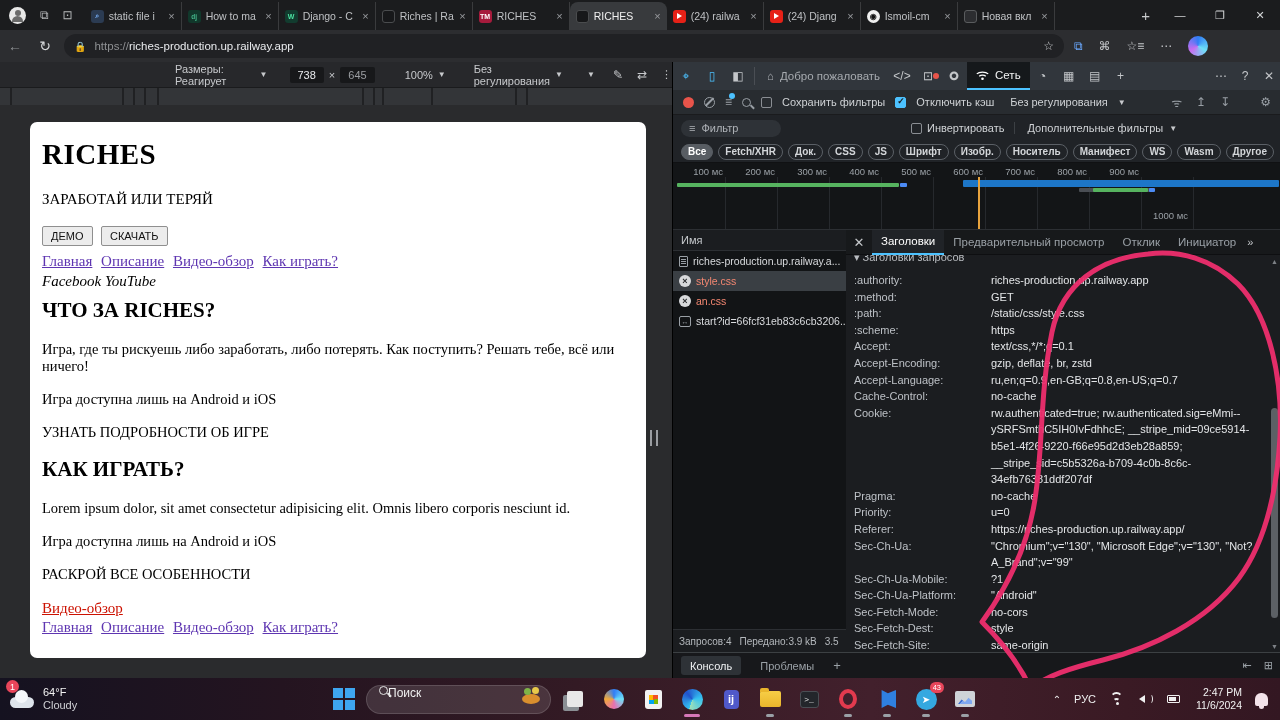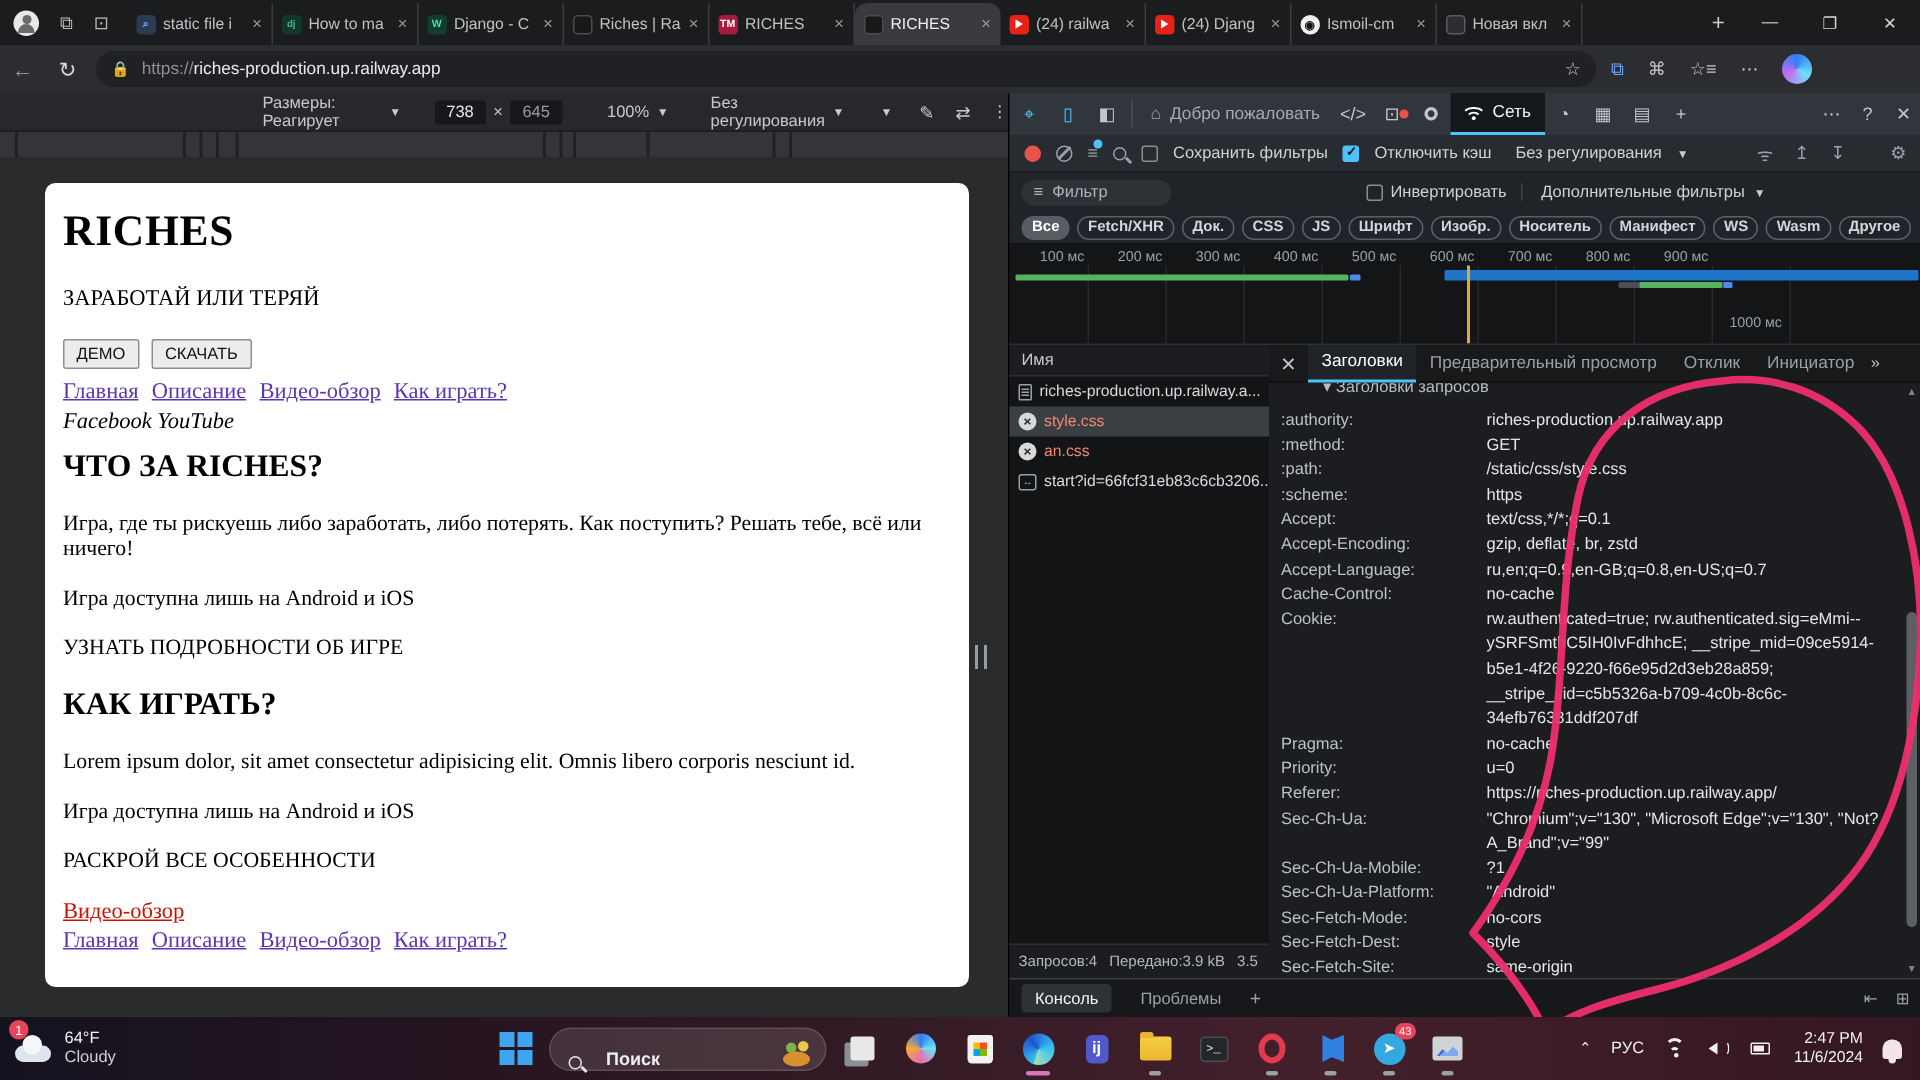--- a/index.html
+++ b/index.html
@@ -140,21 +140,21 @@
   #dt-status { position:absolute; left:0; bottom:0; width:173px; height:23px; background:#1b1d20;
     border-top:1px solid #2c2f33; display:flex; gap:8px; align-items:center; padding:0 6px; font-size:10px; color:#b4b8bc; white-space:nowrap;}
 
   #dt-headers { position:absolute; left:173px; top:0; width:435px; height:422px; background:#1b1d20; overflow:hidden;}
   .hp-tabs { height:25px; display:flex; align-items:center; border-bottom:1px solid #0e0f11; background:#17191b;}
   .hp-x { width:26px; text-align:center; color:#c3c6c9; font-size:13px; flex:none;}
   .hp-tab { height:25px; display:flex; align-items:center; padding:0 9px; font-size:11.5px; color:#9aa0a6; flex:none; white-space:nowrap;}
   .hp-tab.active { background:#202327; color:#fff; border-bottom:2px solid #4cc2ff;}
   .hp-more { margin-left:2px; color:#c3c6c9; font-size:11px;}
   .hp-section { height:13px; overflow:hidden; font-size:11px; color:#b9bcc0; padding-left:8px; }
-  .hp-section span { position:relative; top:-4px;margin-left:28px; }
+  .hp-section span { position:relative; top:-4px; }
   .hrows { position:absolute; left:0; top:42px; right:14px; bottom:0; padding-left:8px;}
   .hrow { display:flex; font-size:11px; line-height:16.6px; }
   .hkey { width:137px; flex:none; color:#bdc1c6; }
   .hval { flex:1; color:#e4e6e8; overflow-wrap:anywhere; }
   .hp-scroll { position:absolute; right:1px; top:28px; bottom:2px; width:11px; }
   .hp-scroll .up { position:absolute; top:0; left:2px; color:#7d8186; font-size:7px;}
   .hp-scroll .down { position:absolute; bottom:0; left:2px; color:#7d8186; font-size:7px;}
   .hp-thumb { position:absolute; left:2px; top:150px; width:7px; height:210px; background:#5c6065; border-radius:4px;}
 
   #dt-console { position:absolute; left:0; bottom:0; width:608px; height:26px; background:#17181b;
@@ -175,21 +175,21 @@
   .wcloud { width:26px; height:18px; position:relative; }
   .wcloud:before { content:""; position:absolute; left:0; bottom:0; width:24px; height:11px; border-radius:7px; background:#dfe5ec;}
   .wcloud:after { content:""; position:absolute; left:5px; top:0; width:13px; height:13px; border-radius:50%; background:#f4f7fa;}
   .wbadge { position:absolute; left:-4px; top:-6px; width:13px; height:13px; border-radius:50%; background:#e8455a;
     color:#fff; font-size:9px; display:flex; align-items:center; justify-content:center; z-index:2;}
   .wtxt { font-size:11px; color:#f2f2f2; line-height:13px; }
   .wtxt .cond { color:#cfd0d4; }
   #startbtn { width:24px; height:24px; margin-left:172px; flex:none; display:grid; grid-template-columns:10px 10px; grid-gap:2px; align-content:center; justify-content:center;}
   #startbtn span { width:10px; height:10px; background:#3ea6f0; }
   #searchbox { width:185px; height:29px; border-radius:15px; background:rgba(255,255,255,.12); border:1px solid rgba(255,255,255,.14);
-    margin-left:10px; display:flex; align-items:flex-end; padding:0 6px 0 12px; gap:16px; flex:none;font-weight:bold;}
+    margin-left:10px; display:flex; align-items:flex-start; padding:0 6px 0 12px; gap:0; flex:none;}
   #searchbox .mag { border-color:#e6e6e6; }
   #searchbox .mag:after { background:#e6e6e6; }
   #searchbox .stxt { font-size:12px; color:#f0f0f0; flex:1;}
   .sdoodle { width:24px; height:20px; position:relative; flex:none;}
   .sdoodle i { position:absolute; border-radius:50%; }
   .sdoodle i:nth-child(1){ left:2px; top:8px; width:18px; height:10px; background:#d98f2e;}
   .sdoodle i:nth-child(2){ left:4px; top:2px; width:7px; height:7px; background:#7fb347;}
   .sdoodle i:nth-child(3){ left:12px; top:1px; width:7px; height:7px; background:#e8c94a;}
   #taskicons { display:flex; align-items:center; gap:15px; margin-left:12px; flex:none;}
   .tico { width:24px; height:24px; position:relative; display:flex; align-items:center; justify-content:center; flex:none;}

